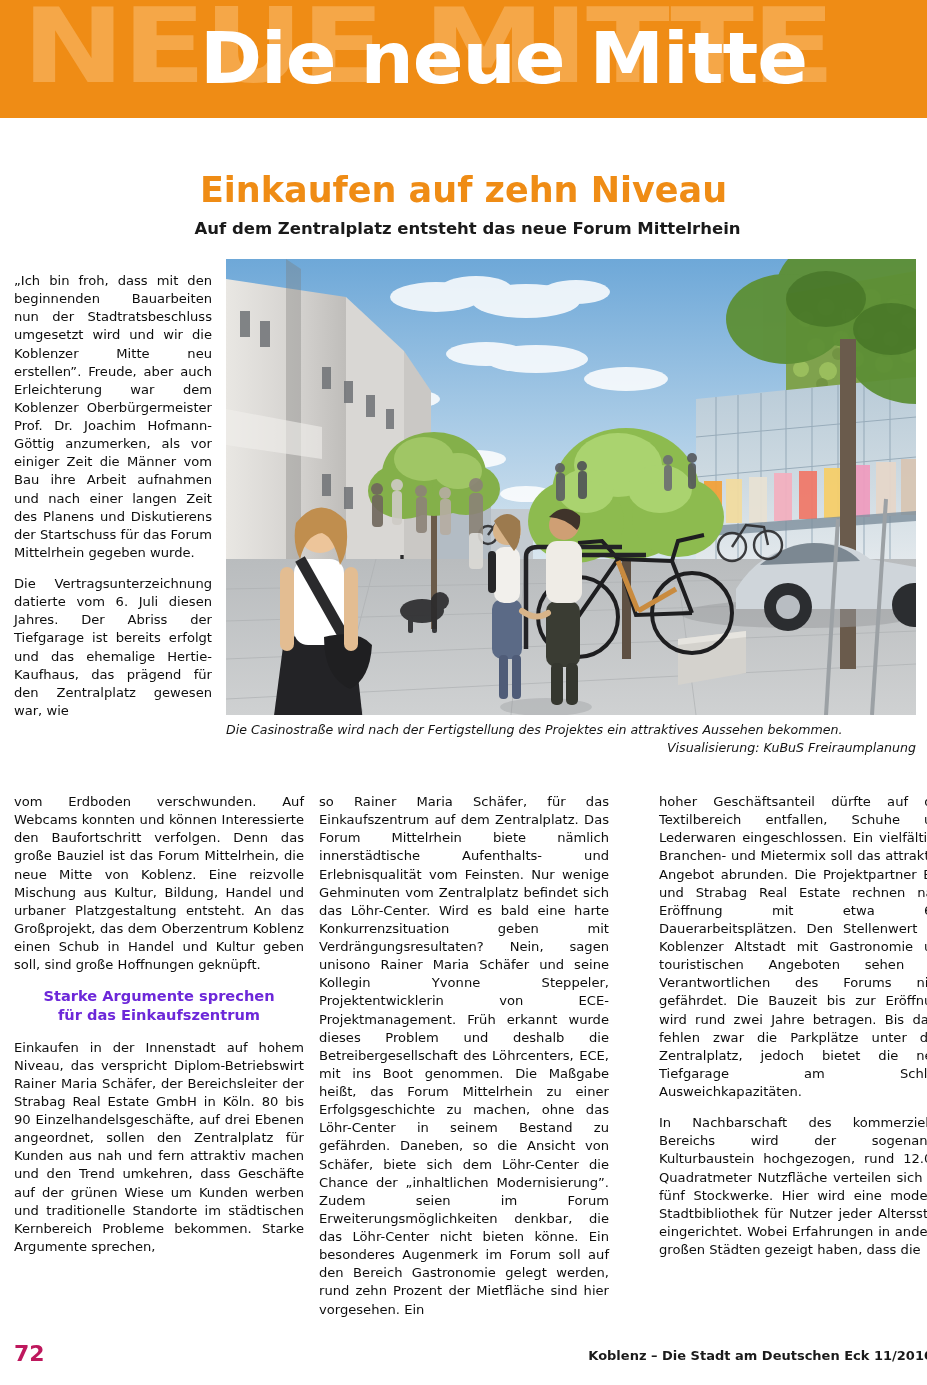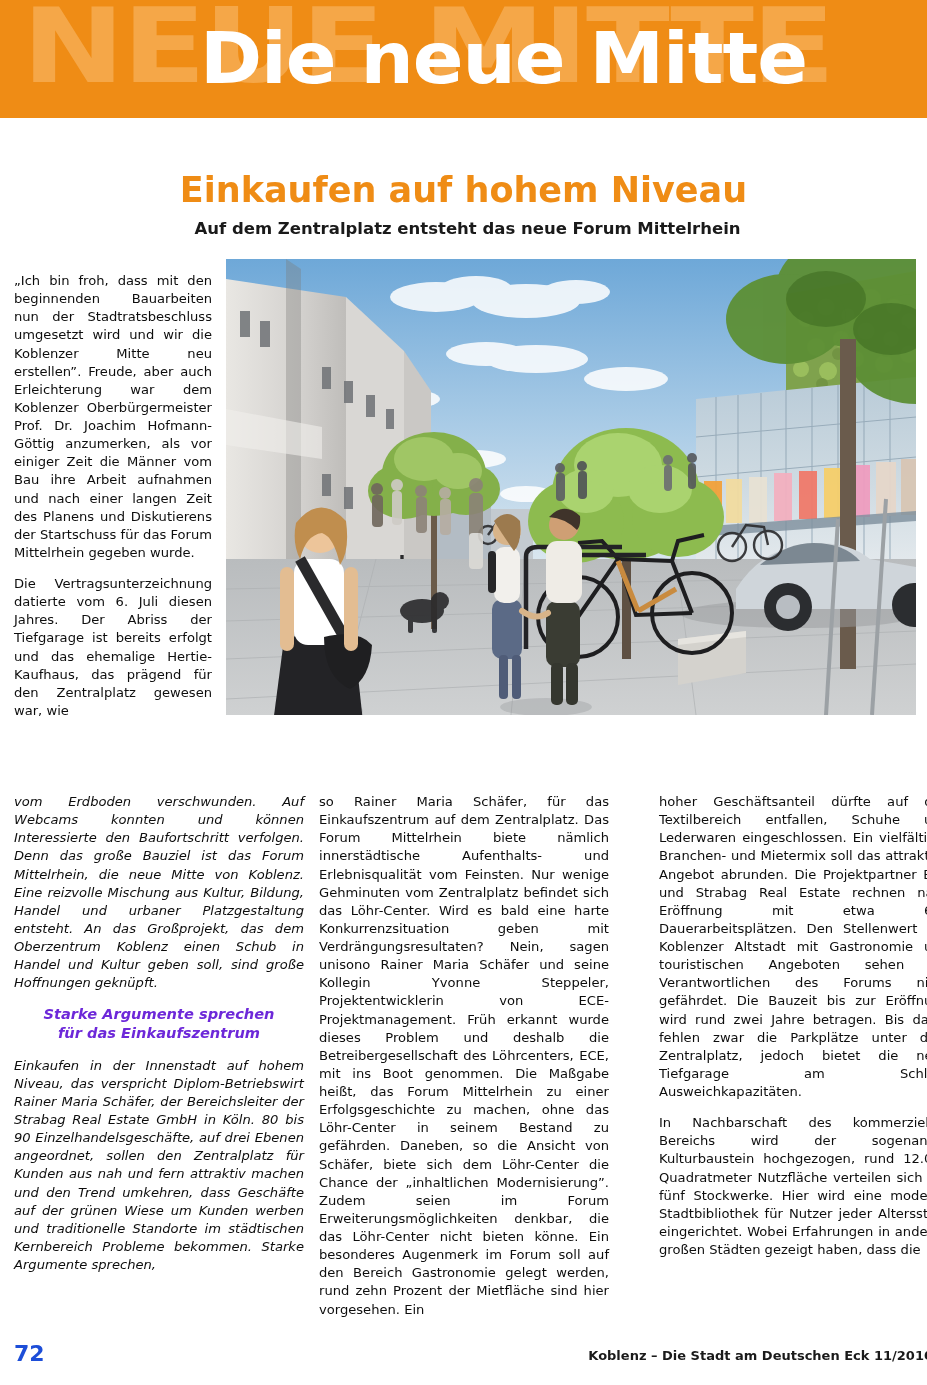--- a/index.html
+++ b/index.html
@@ -130,21 +130,20 @@
   
   #col1-top {
     left: 14px;
     top: 272px;
     width: 198px;
   }
   #col1-bottom {
     left: 14px;
     top: 793px;
     width: 290px;
-    font-style: italic;
   }
   #col2 {
     left: 319px;
     top: 793px;
     width: 290px;
   }
   #col3 {
     left: 659px;
     top: 793px;
     width: 290px;
@@ -168,21 +167,21 @@
     height: 0px;
     border-top: 0px solid #ffffff;
   }
   .page-number {
     position: absolute;
     left: 14px;
     top: 1343px;
     font-family: "DejaVu Sans", "Liberation Sans", sans-serif;
     font-weight: bold;
     font-size: 22px;
-    color: #1d4ed8;
+    color: #be185d;
     line-height: 1;
   }
   .footer-right {
     position: absolute;
     right: 14px;
     top: 1349px;
     font-family: "DejaVu Sans", "Liberation Sans", sans-serif;
     font-weight: bold;
     font-size: 13px;
     color: #1a1a1a;
@@ -194,21 +193,21 @@
 <body>
 
 <div id="page">
 
   <div class="masthead">
     <div class="masthead-ghost">NEUE MITTE</div>
     <div class="masthead-main">Die neue Mitte</div>
   </div>
 
   <div class="headline-wrap">
-    <h1 class="headline">Einkaufen auf hohem Niveau</h1>
+    <h1 class="headline">Einkaufen auf zehn Niveau</h1>
     <h2 class="subheadline">Auf dem Zentralplatz entsteht das neue Forum Mittelrhein</h2>
   </div>
 
   <div class="photo">
     <svg width="690" height="456" viewBox="0 0 690 456" xmlns="http://www.w3.org/2000/svg">
       <defs>
         <linearGradient id="sky" x1="0" y1="0" x2="0" y2="1">
           <stop offset="0%" stop-color="#6ea8d8"></stop>
           <stop offset="55%" stop-color="#a9cbe6"></stop>
           <stop offset="100%" stop-color="#d9e6ef"></stop>
@@ -530,20 +529,24 @@
         <g fill="#2a2a2c" opacity="0.9">
           <ellipse cx="196" cy="352" rx="22" ry="12"></ellipse>
           <circle cx="214" cy="342" r="9"></circle>
           <rect x="182" y="358" width="5" height="16" rx="2"></rect>
           <rect x="206" y="358" width="5" height="16" rx="2"></rect>
         </g>
       </g>
     </svg>
   </div>
 
+  <div class="caption">
+    <span class="line1">Die Casinostraße wird nach der Fertigstellung des Projektes ein attraktives Aussehen bekommen.</span>
+    <span class="line2">Visualisierung: KuBuS Freiraumplanung</span>
+  </div>
 
   <div class="col" id="col1-top">
     <p>„Ich bin froh, dass mit den beginnenden Bauarbeiten nun der Stadtratsbeschluss umgesetzt wird und wir die Koblenzer Mitte neu erstellen”. Freude, aber auch Erleichterung war dem Koblenzer Oberbürgermeister Prof. Dr. Joachim Hofmann-Göttig anzumerken, als vor einiger Zeit die Männer vom Bau ihre Arbeit aufnahmen und nach einer langen Zeit des Planens und Diskutierens der Startschuss für das Forum Mittelrhein gegeben wurde.</p>
     <p>Die Vertragsunterzeichnung datierte vom 6. Juli diesen Jahres. Der Abriss der Tiefgarage ist bereits erfolgt und das ehemalige Hertie-Kaufhaus, das prägend für den Zentralplatz gewesen war, wie</p>
   </div>
 
   <div class="col" id="col1-bottom">
     <p>vom Erdboden verschwunden. Auf Webcams konnten und können Interessierte den Baufortschritt verfolgen. Denn das große Bauziel ist das Forum Mittelrhein, die neue Mitte von Koblenz. Eine reizvolle Mischung aus Kultur, Bildung, Handel und urbaner Platzgestaltung entsteht. An das Großprojekt, das dem Oberzentrum Koblenz einen Schub in Handel und Kultur geben soll, sind große Hoffnungen geknüpft.</p>
     <div class="sub-orange">
       <span>Starke Argumente sprechen</span><br>

